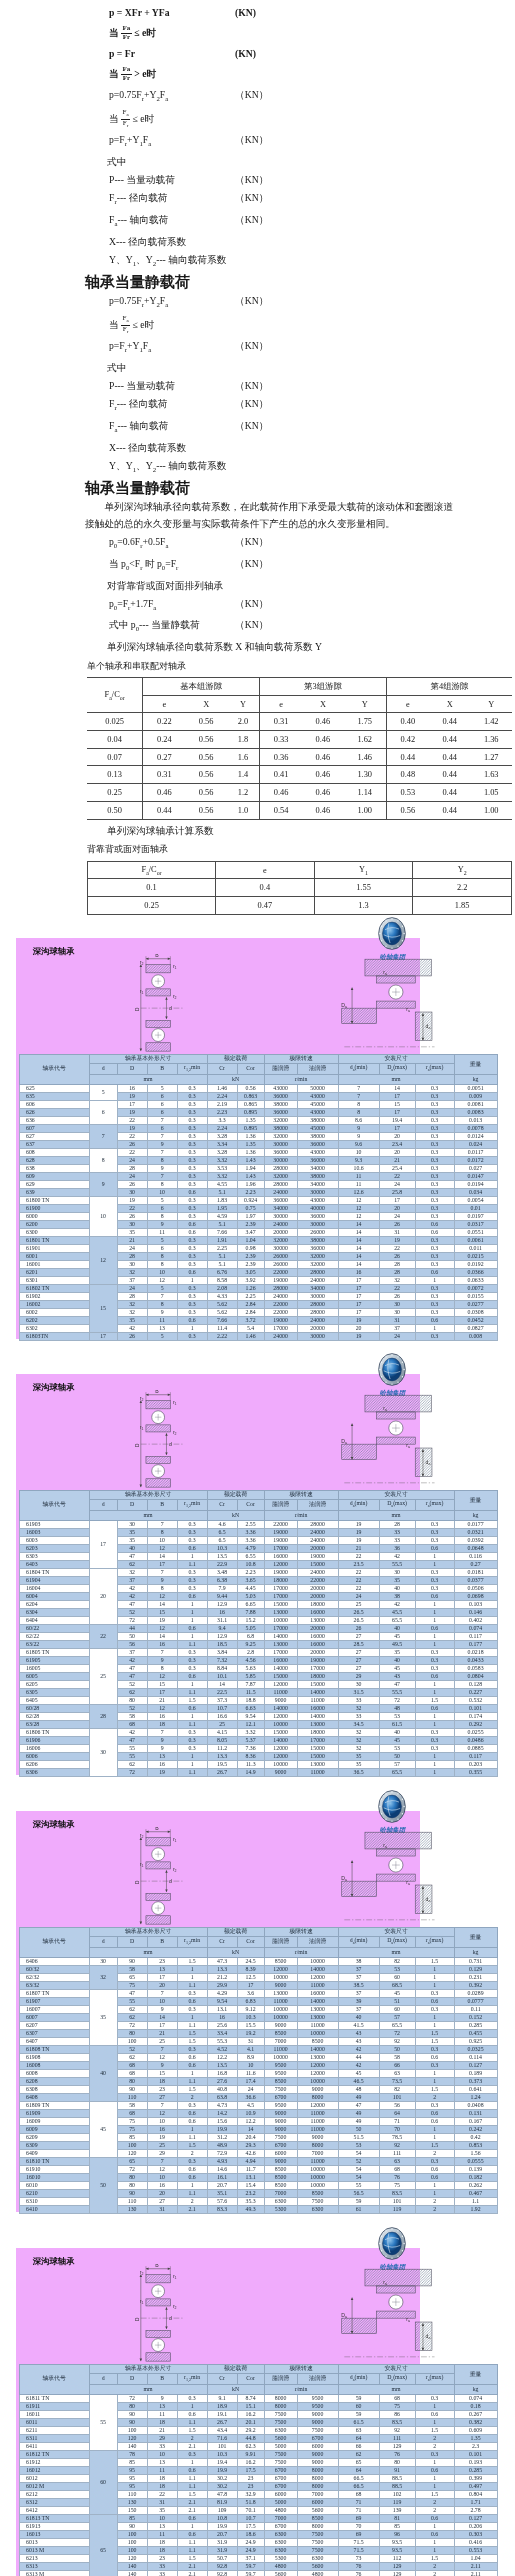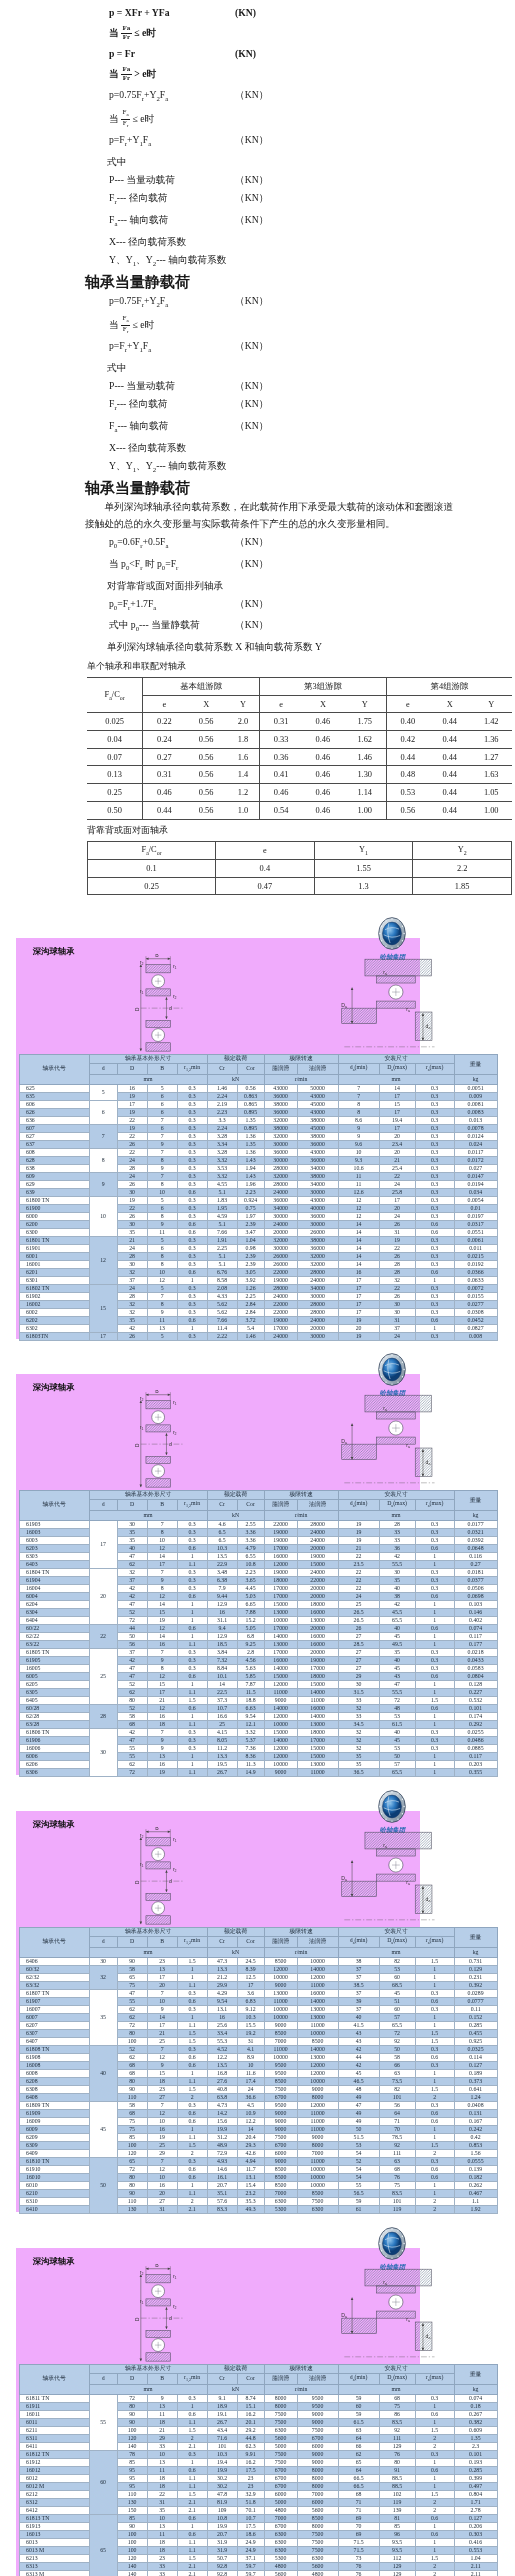--- a/index.html
+++ b/index.html
@@ -258,20 +258,21 @@
             <td>1.0</td>
             <td class="gsep">0.54</td>
             <td>0.46</td>
             <td>1.00</td>
             <td class="gsep">0.56</td>
             <td>0.44</td>
             <td>1.00</td>
           </tr>
         </tbody>
       </table>
+      <div class="tline">单列深沟球轴承计算系数</div>
       <div class="cap">背靠背或面对面轴承</div>
       <table class="ctab ctab2">
         <thead>
           <tr>
             <th>F<sub>a</sub>/C<sub>or</sub></th>
             <th>e</th>
             <th>Y<sub>1</sub></th>
             <th>Y<sub>2</sub></th>
           </tr>
         </thead>

